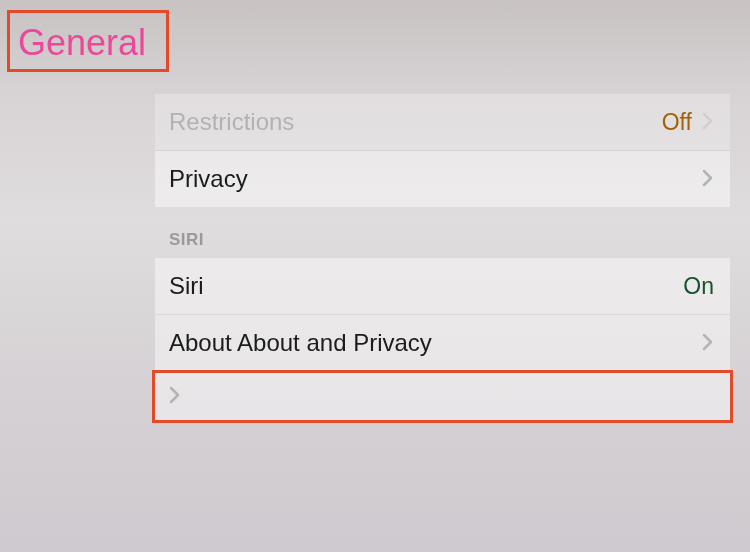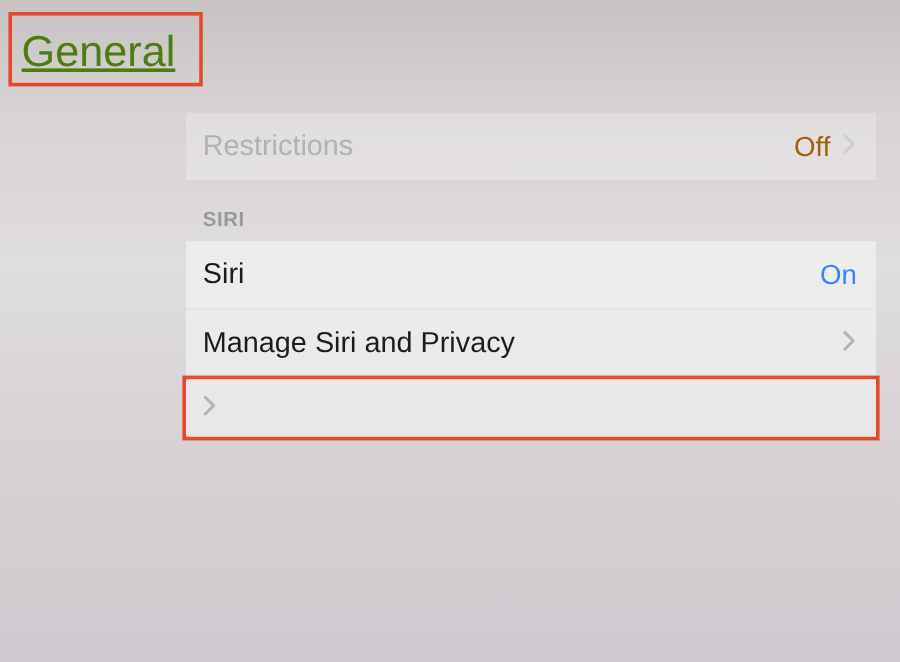--- a/index.html
+++ b/index.html
@@ -11,24 +11,23 @@
     body {
       width: 750px;
       height: 552px;
       background: linear-gradient(180deg, #c8c3c2 0%, #d8d3d5 18%, #e0ddde 40%, #d5d1d4 70%, #cfcacf 100%);
       overflow: hidden;
       position: relative;
     }
     .page-title {
       font-size: 36px;
       font-weight: 400;
-      color: #4d7c0f;
+      color: #ec4899;
       padding: 22px 18px 10px 18px;
       display: inline-block;
-      text-decoration: underline;
     }
     .title-highlight {
       position: absolute;
       top: 10px;
       left: 7px;
       width: 162px;
       height: 62px;
       border: 3px solid #e24a2a;
       pointer-events: none;
     }
@@ -64,21 +63,21 @@
     }
     .row-label {
       font-weight: 400;
     }
     .row-right {
       display: flex;
       align-items: center;
       gap: 10px;
     }
     .row-value {
-      color: #3b82f6;
+      color: #14532d;
       font-size: 23px;
     }
     .chevron {
       color: #b4b4b4;
       font-size: 20px;
       line-height: 1;
     }
     .row.faded .chevron {
       color: #cfcfcf;
     }
@@ -110,32 +109,42 @@
       <span class="row-label">Restrictions</span>
       <span class="row-right">
         <span class="row-value">Off</span>
         <span class="chevron">
           <svg width="12" height="18" viewBox="0 0 12 18">
               <path d="M2 2 L9 9 L2 16" stroke="currentColor" stroke-width="2.5" fill="none" stroke-linecap="round" stroke-linejoin="round"></path>
             </svg>
         </span>
       </span>
     </div>
+    <div class="row">
+      <span class="row-label">Privacy</span>
+      <span class="row-right">
+        <span class="chevron">
+          <svg width="12" height="18" viewBox="0 0 12 18">
+              <path d="M2 2 L9 9 L2 16" stroke="currentColor" stroke-width="2.5" fill="none" stroke-linecap="round" stroke-linejoin="round"></path>
+            </svg>
+        </span>
+      </span>
+    </div>
   </div>
 
   <div class="group-header">SIRI</div>
   <div class="group">
     <div class="row">
       <span class="row-label">Siri</span>
       <span class="row-right">
         <span class="row-value">On</span>
       </span>
     </div>
     <div class="row">
-      <span class="row-label">Manage Siri and Privacy</span>
+      <span class="row-label">About About and Privacy</span>
       <span class="row-right">
         <span class="chevron">
           <svg width="12" height="18" viewBox="0 0 12 18">
               <path d="M2 2 L9 9 L2 16" stroke="currentColor" stroke-width="2.5" fill="none" stroke-linecap="round" stroke-linejoin="round"></path>
             </svg>
         </span>
       </span>
     </div>
   </div>
 

